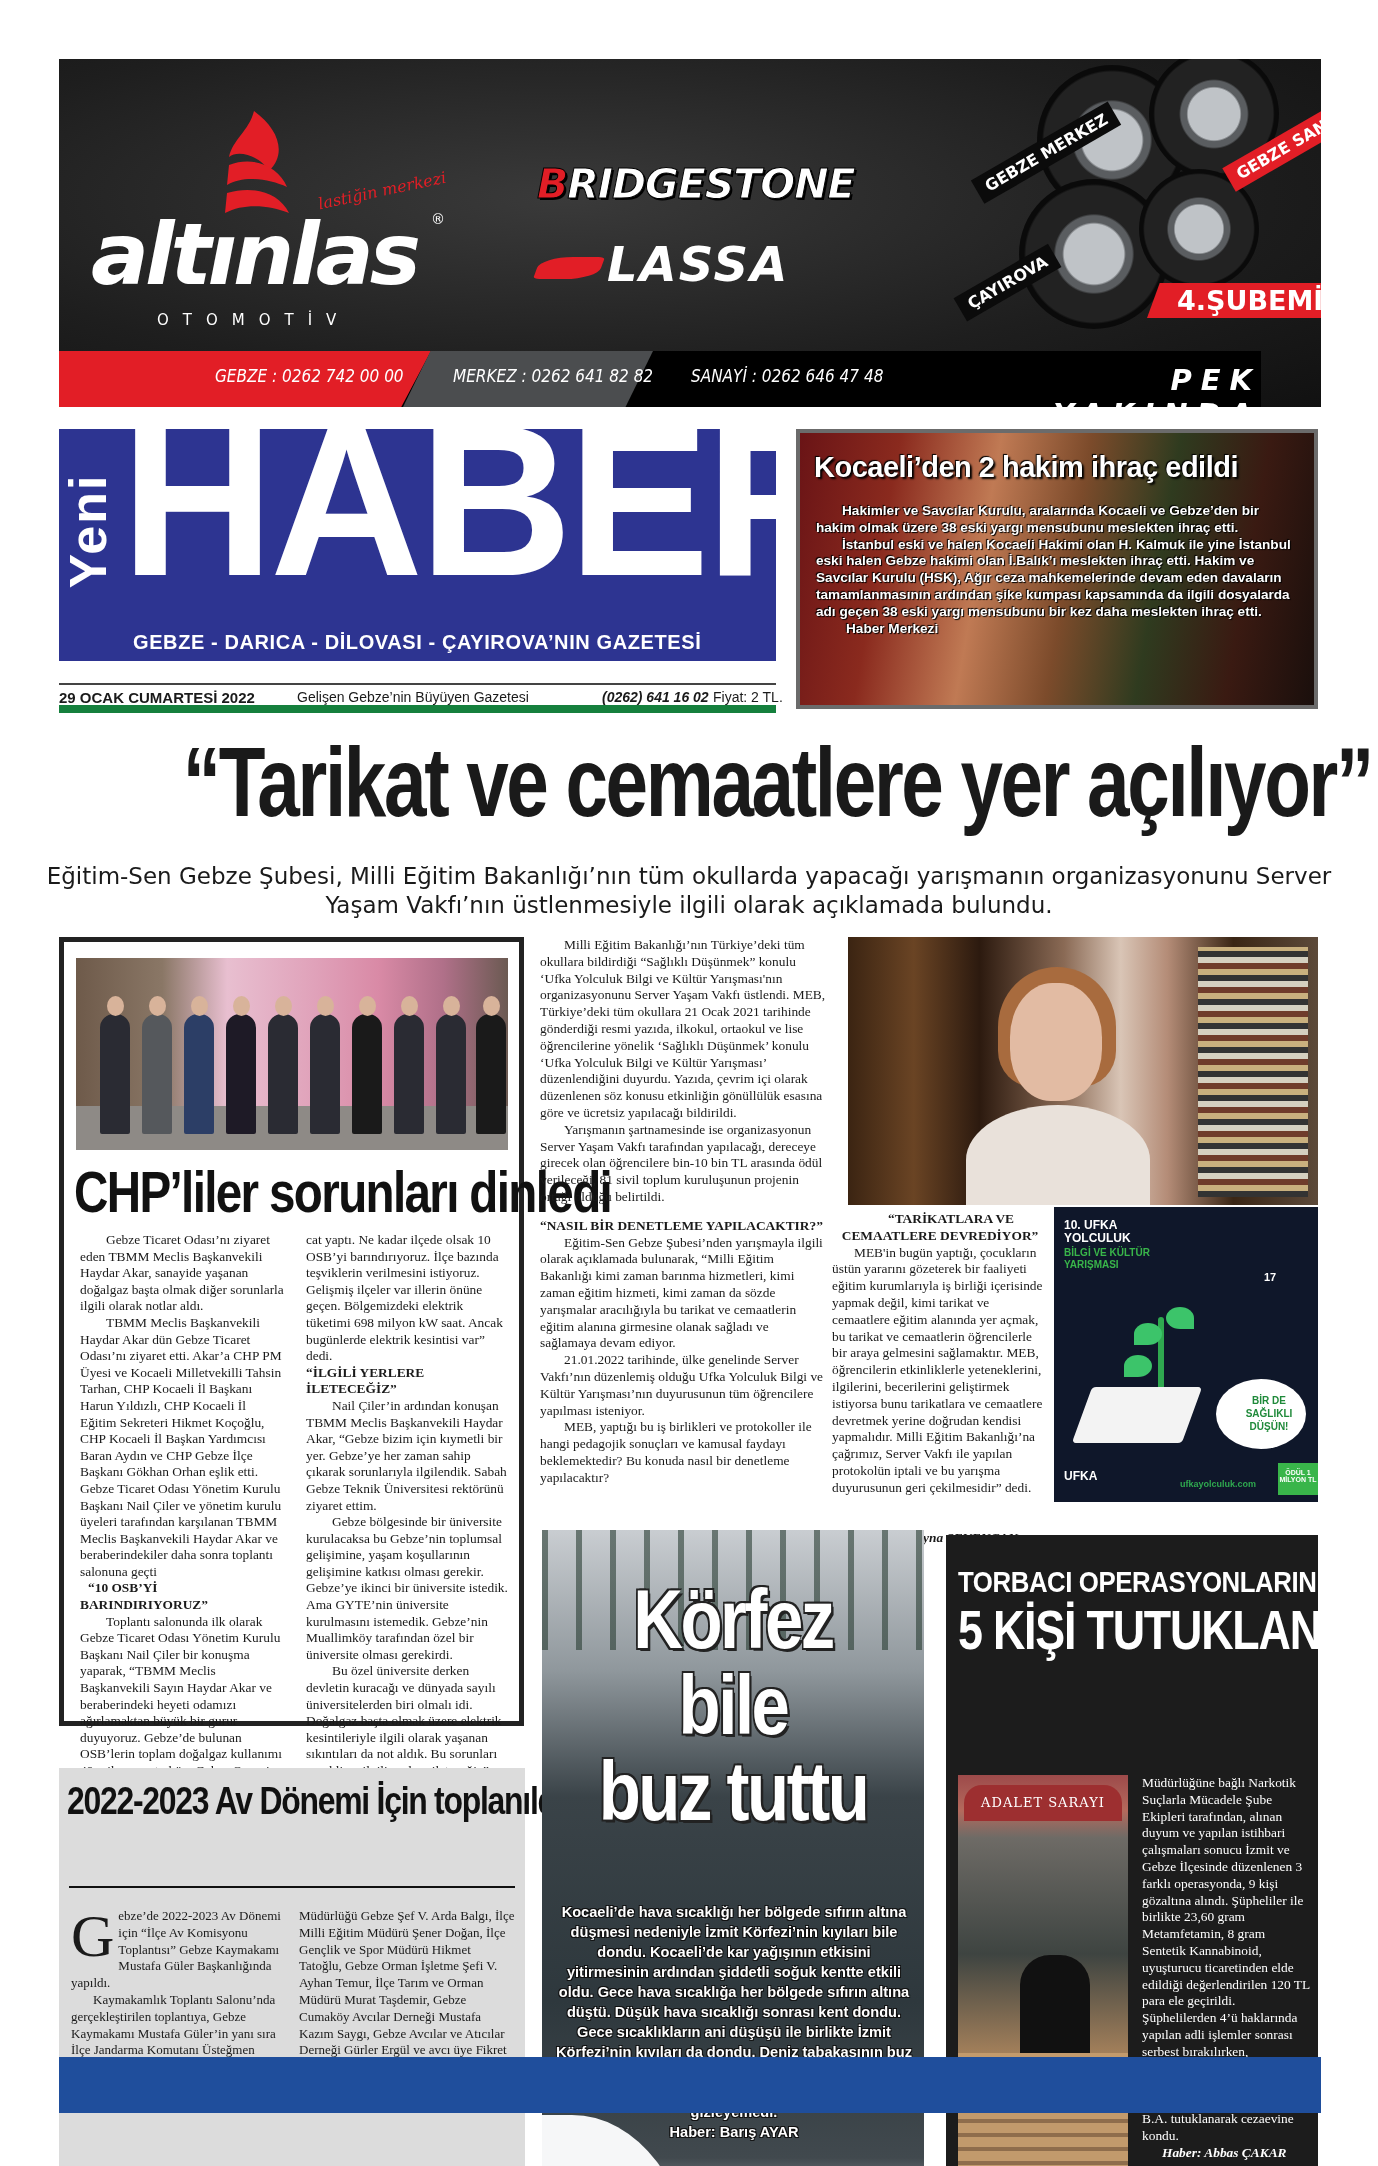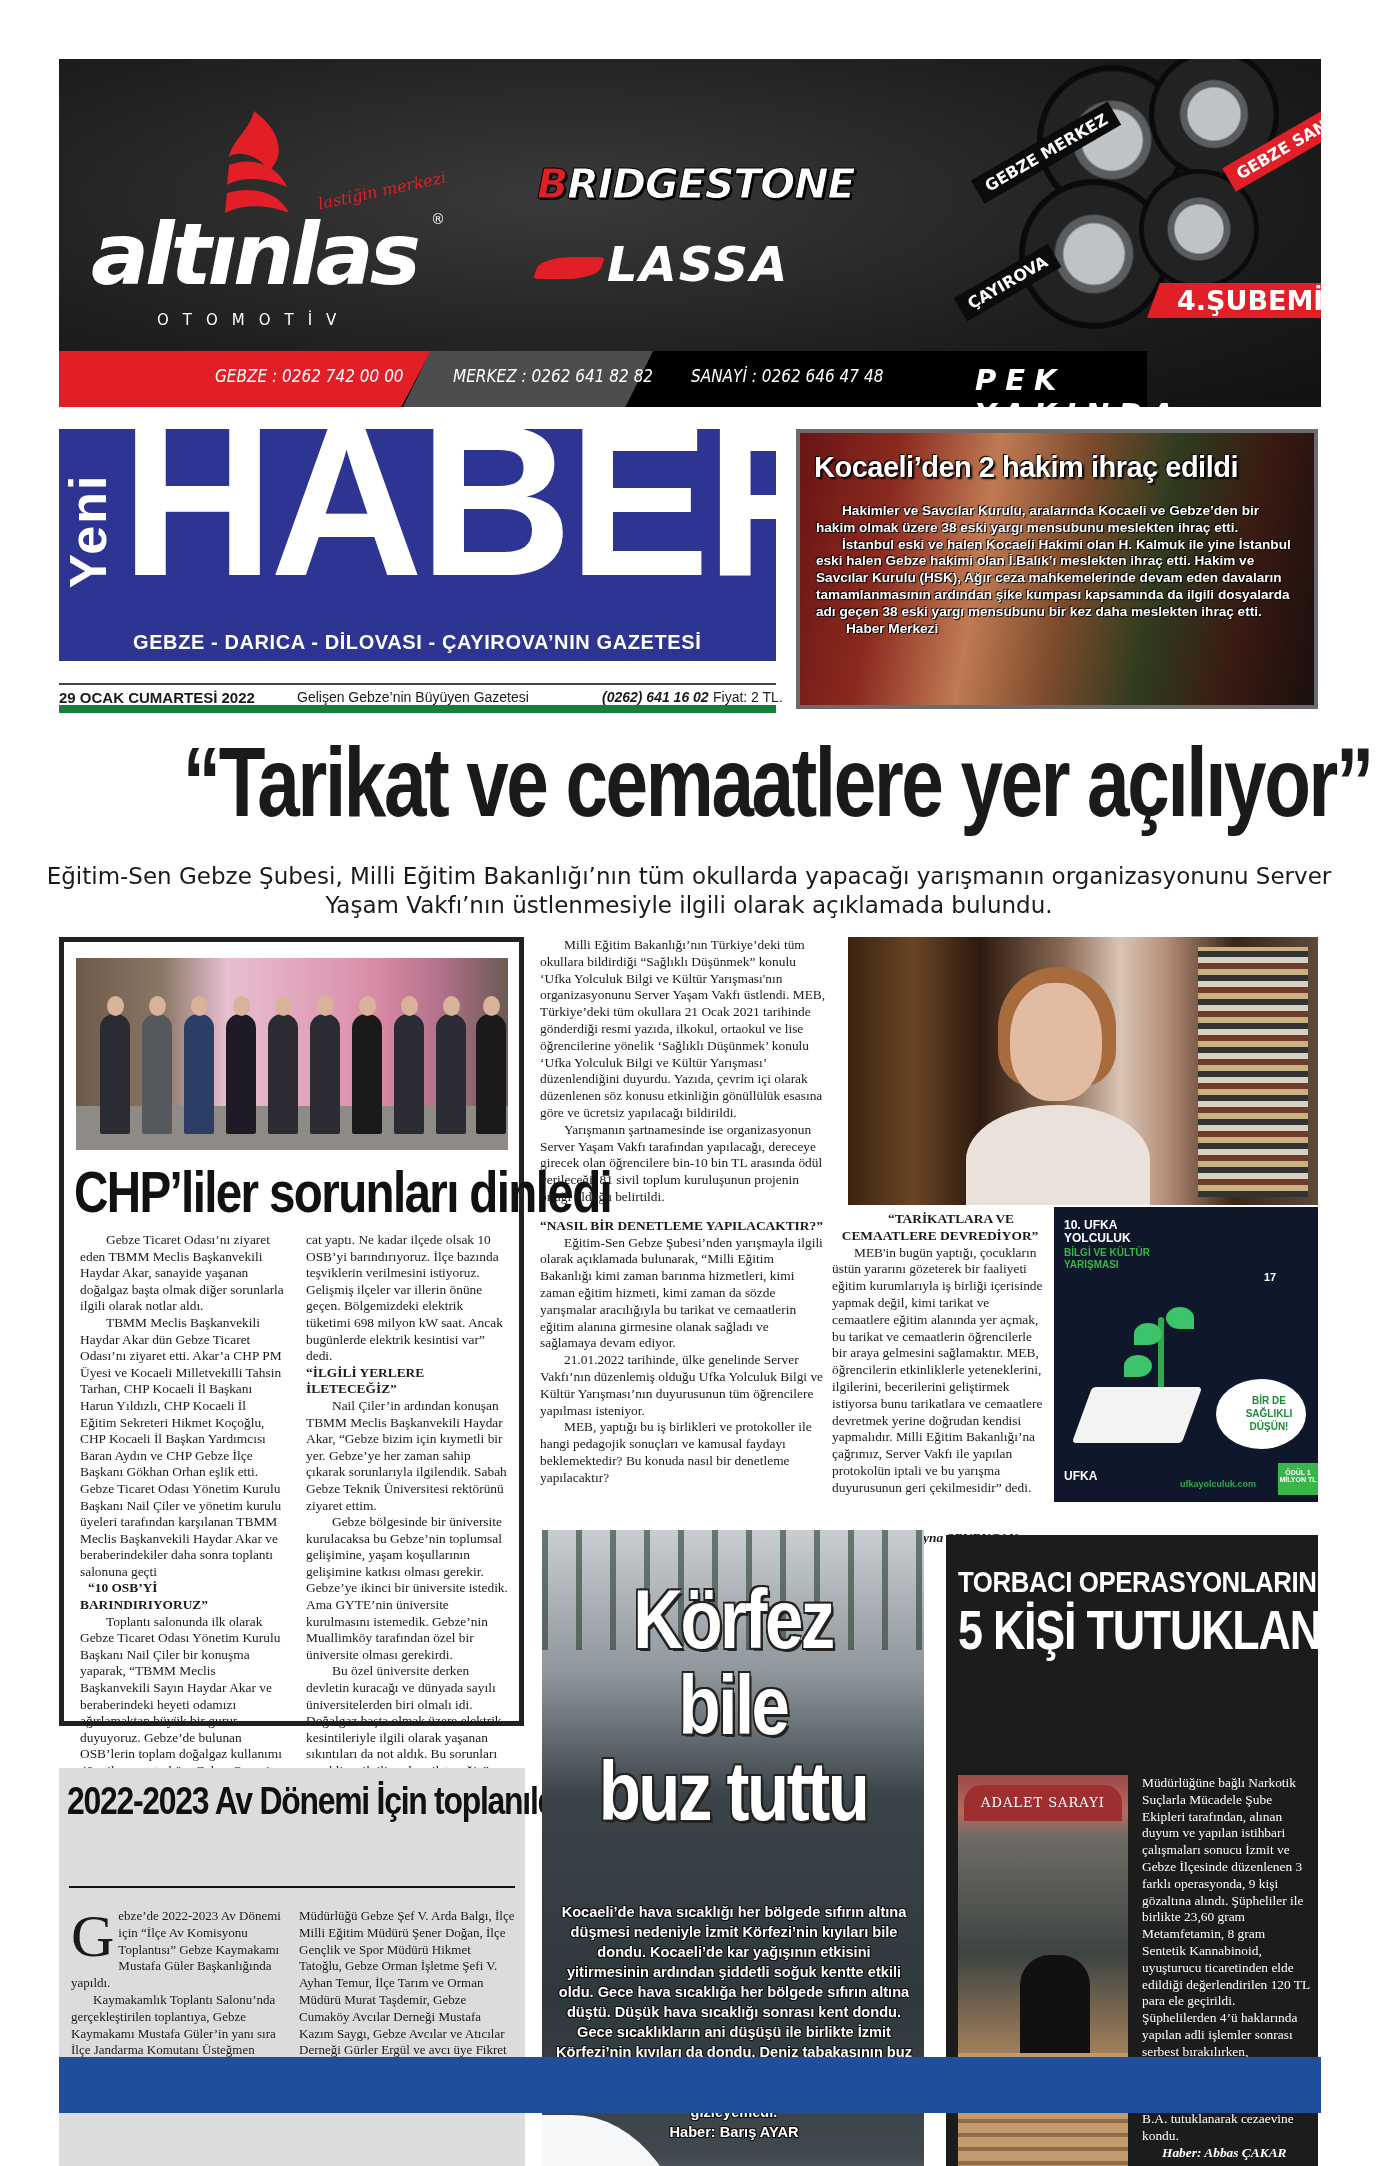--- a/index.html
+++ b/index.html
@@ -16,21 +16,21 @@
   #ad .logo-sub { position: absolute; left: 98px; top: 252px; font-family: "DejaVu Sans", sans-serif; font-size: 15px; color: #fff; letter-spacing: 14px; }
   #ad .brand1 { position: absolute; left: 478px; top: 101px; font-family: "DejaVu Sans", sans-serif; font-weight: bold; font-style: italic; font-size: 41px; color: #fff; letter-spacing: -1px; -webkit-text-stroke: 1px #000; text-shadow: 2px 2px 0 #000; }
   #ad .brand1 .b { color: #e21e26; }
   #ad .brand2 { position: absolute; left: 478px; top: 177px; font-family: "DejaVu Sans", sans-serif; font-weight: bold; font-style: italic; font-size: 48px; color: #fff; letter-spacing: 2px; }
   #ad .brand2 .swoosh { display: inline-block; width: 64px; height: 22px; background: #e21e26; border-radius: 50% 10% 50% 10%; transform: skewX(-20deg); margin-right: 6px; vertical-align: middle; }
   #ad .tires { position: absolute; left: 880px; top: 0; width: 382px; height: 290px; }
   #ad .tire { position: absolute; border-radius: 50%; background: radial-gradient(circle, #bfc3c7 0 28%, #5a5d60 30% 36%, #222 38% 64%, #0a0a0a 66%); }
   #ad .ribbon { position: absolute; font-family: "DejaVu Sans", sans-serif; font-weight: bold; font-size: 16px; color: #fff; padding: 4px 10px; background: #0b0b0b; transform: rotate(-30deg); white-space: nowrap; }
   #ad .ribbon.red { background: #e21e26; }
   #ad .subemiz { position: absolute; left: 1088px; top: 224px; background: #e21e26; color: #fff; font-family: "DejaVu Sans", sans-serif; font-weight: bold; font-size: 27px; padding: 2px 16px 2px 30px; clip-path: polygon(6% 0, 100% 0, 100% 100%, 0 100%); }
-  #ad .phonebar { position: absolute; left: 0; top: 292px; width: 1088px; height: 56px; background: #000; }
+  #ad .phonebar { position: absolute; left: 0; top: 292px; width: 1202px; height: 56px; background: #000; text-align: right; }
   #ad .phonebar .seg-red { position: absolute; left: 0; top: 0; width: 372px; height: 56px; background: #e21e26; clip-path: polygon(0 0, 100% 0, 92% 100%, 0 100%); }
   #ad .phonebar .seg-grey { position: absolute; left: 344px; top: 0; width: 250px; height: 56px; background: #4b4d4f; clip-path: polygon(11% 0, 100% 0, 89% 100%, 0 100%); }
   #ad .phone { position: absolute; top: 15px; font-family: "DejaVu Sans Condensed", "DejaVu Sans", sans-serif; font-style: italic; font-size: 17px; color: #fff; white-space: nowrap; }
   #ad .yakinda { position: absolute; left: 916px; top: 12px; font-family: "DejaVu Sans", sans-serif; font-weight: bold; font-style: italic; font-size: 29px; color: #fff; letter-spacing: 9px; }
 
   
   #masthead { left: 59px; top: 429px; width: 717px; height: 232px; background: #2d3491; overflow: hidden; }
   #masthead .yeni { position: absolute; left: -28px; top: 72px; transform: rotate(-90deg); font-family: "Liberation Sans", sans-serif; font-weight: bold; font-size: 52px; color: #fff; letter-spacing: 2px; }
   #masthead .haber { position: absolute; left: 62px; top: -34px; font-family: "Liberation Sans", sans-serif; font-weight: bold; font-size: 212px; color: #fff; letter-spacing: -4px; line-height: 1; transform: scaleY(1.02); }
   #masthead .tagline { position: absolute; left: 74px; top: 202px; font-family: "Liberation Sans", sans-serif; font-weight: bold; font-size: 20px; color: #fff; letter-spacing: 0.6px; white-space: nowrap; }

